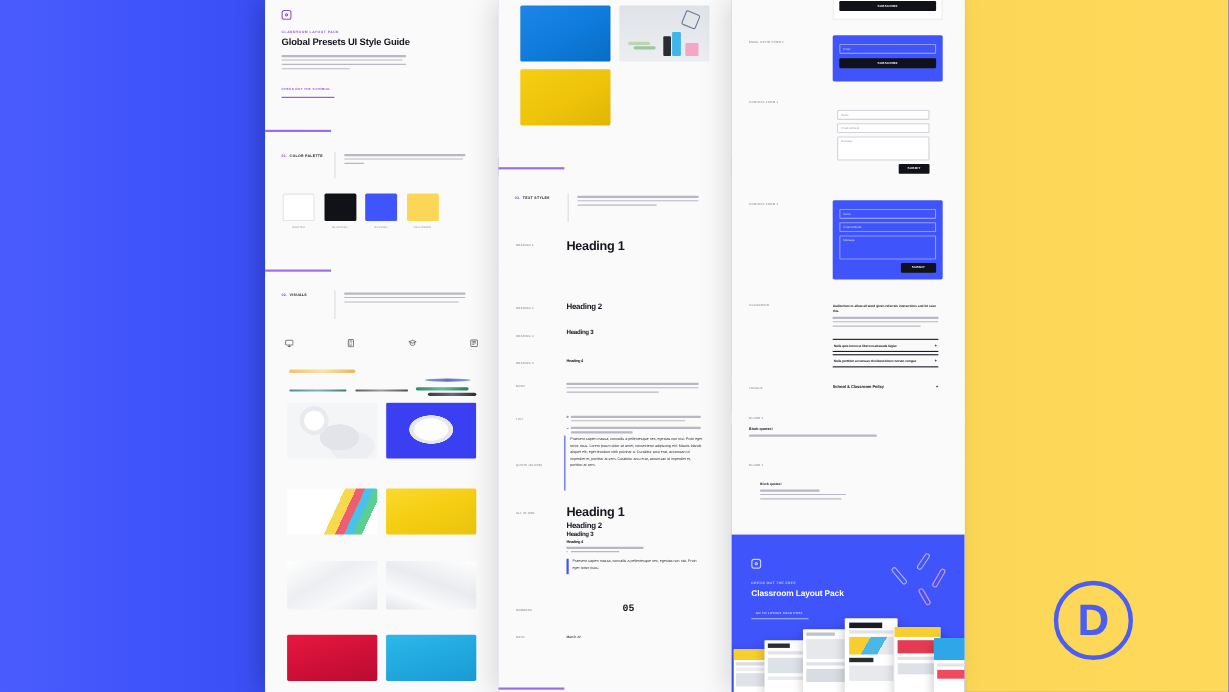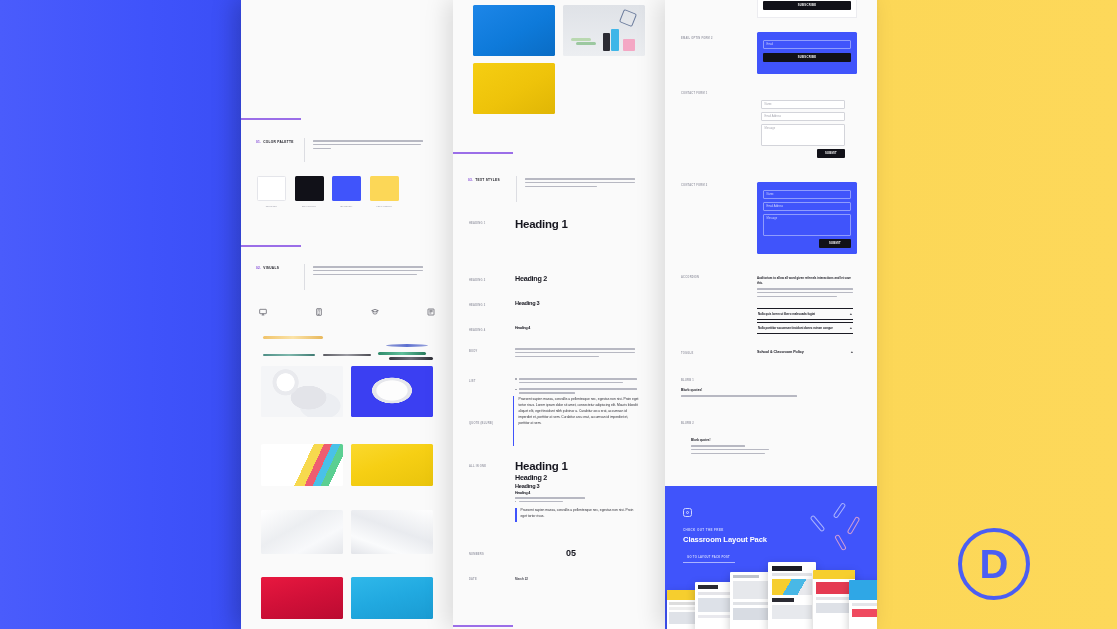--- a/index.html
+++ b/index.html
@@ -108,20 +108,37 @@
   }
 </style>
 </head>
 <body>
 
 <div class="bg-blue"></div>
 <div class="bg-yellow"></div>
 
 <div class="col col-a">
 
+  <div class="sheet" style="top:0;height:118px;">
+    <div class="logo-mark" style="position:absolute;left:15px;top:9px;">
+        <i></i>
+      </div>
+    <div class="eyebrow" style="position:absolute;left:15px;top:27px;">Classroom Layout Pack</div>
+    <div class="bigtitle" style="position:absolute;left:15px;top:33px;">Global Presets UI Style Guide</div>
+
+    <div style="position:absolute;left:15px;top:50px;width:113px;">
+      <div class="para-ln" style="width:113px;"></div>
+      <div class="para-ln" style="width:110px;"></div>
+      <div class="para-ln" style="width:113px;"></div>
+      <div class="para-ln" style="width:62px;"></div>
+    </div>
+
+    <div class="link-sm" style="position:absolute;left:15px;top:79px;">Check out the tutorial</div>
+    <div style="position:absolute;left:15px;top:88px;width:48px;height:1px;background:#8b52d6;"></div>
+  </div>
 
   <div class="rule-purple" style="position:absolute;left:0;top:118px;width:60px;"></div>
 
   <div class="sheet" style="top:126px;height:110px;">
     <div style="position:absolute;left:15px;top:14px;display:flex;gap:2px;">
       <span class="sectnum">01.</span>
       <span class="sectnum" style="color:#16161f;">Color palette</span>
     </div>
     <div style="position:absolute;left:63px;top:12px;width:1px;height:24px;background:#dcdde2;"></div>
     <div style="position:absolute;left:72px;top:14px;width:110px;">
@@ -314,21 +331,21 @@
         <span style="width:1.4px;height:1.4px;border-radius:50%;background:#9b9ca6;"></span>
         <span class="para-ln" style="width:44px;margin:0;"></span>
       </div>
       <div style="display:flex;gap:4px;margin-top:6px;">
         <div class="quote-bar" style="height:14px;"></div>
         <div style="font-size:3.3px;line-height:1.8;color:#2b2b33;">Praesent sapien massa, convallis a pellentesque nec, egestas non nisi. Proin eget tortor risus.</div>
       </div>
     </div>
 
     <div style="position:absolute;left:16px;top:393px;" class="lbl">Numbers</div>
-    <div style="position:absolute;left:113px;top:388px;font-size:9px;font-weight:700;color:#16161f;">05</div>
+    <div style="position:absolute;left:113px;top:388px;font-size:9px;font-weight:700;color:#16161f;font-family:Liberation Mono, monospace;">05</div>
 
     <div style="position:absolute;left:16px;top:418px;" class="lbl">Date</div>
     <div style="position:absolute;left:62px;top:417px;font-size:3px;font-weight:700;color:#4a4a54;">March 22</div>
   </div>
 
   <div class="rule-purple" style="position:absolute;left:0;bottom:2px;width:60px;"></div>
 </div>
 
 <div class="col col-c">
 

